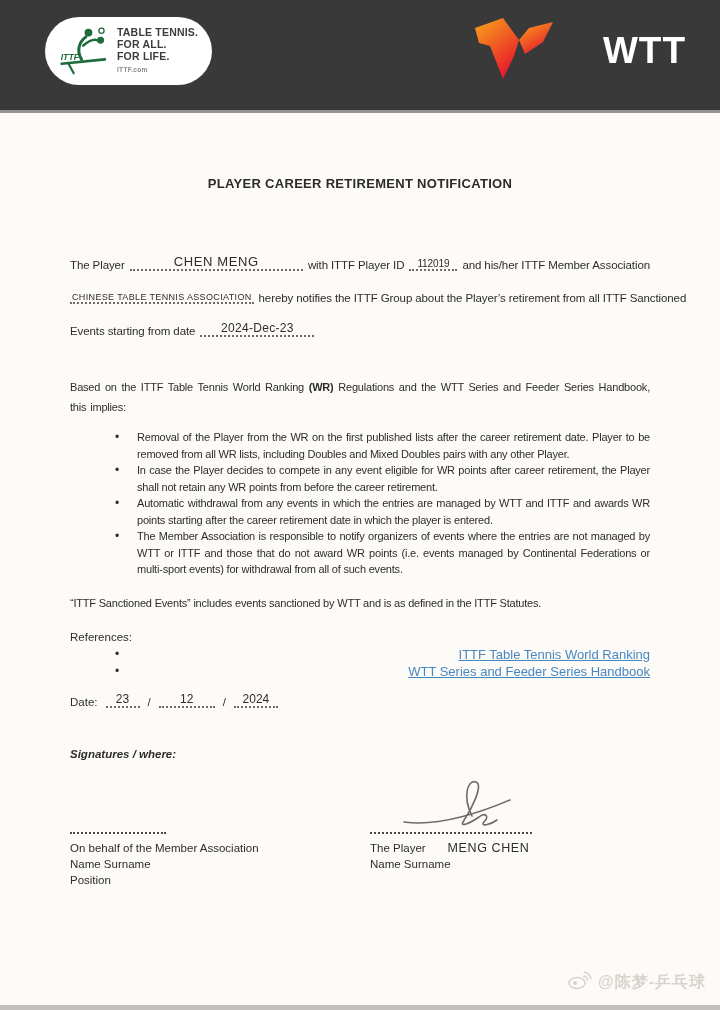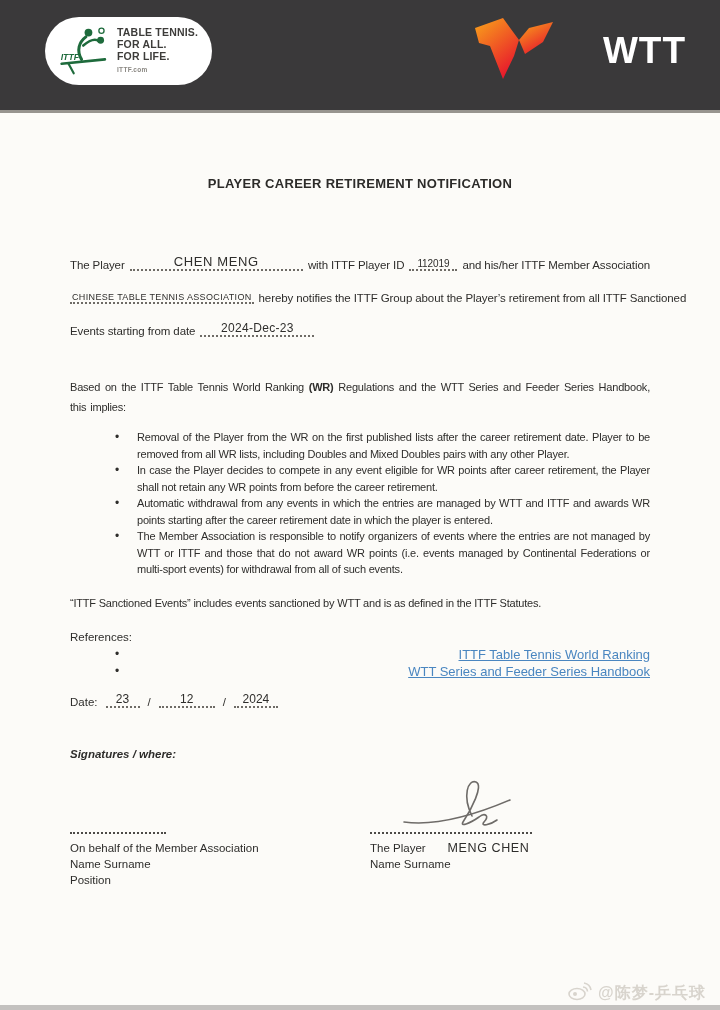--- a/index.html
+++ b/index.html
@@ -69,21 +69,21 @@
   .sig-space { height:56px; position:relative; }
   .sig-scribble { position:absolute; left:28px; bottom:-4px; }
   .sig-dots-left  { width:96px;  border-bottom:2px dotted #4c4a47; height:2px; }
   .sig-dots-right { width:162px; border-bottom:2px dotted #4c4a47; height:2px; }
   .sig-lines { margin-top:6px; font-size:11.5px; line-height:16px; }
   .sig-player-line { display:flex; gap:22px; align-items:baseline; }
   .sig-player-name { font-size:12.5px; letter-spacing:.6px; }
 
   
   .watermark {
-    position:absolute; right:14px; bottom:5px;
+    position:absolute; right:14px; bottom:16px;
     display:flex; align-items:center; gap:6px;
     color:#d8d4cd; font-size:16px; font-weight:bold; letter-spacing:1px;
   }
   .bottom-strip { position:absolute; bottom:0; left:0; width:100%; height:5px; background:#c3c1bf; }
 </style>
 </head>
 <body>
 
 <div class="page">
 

